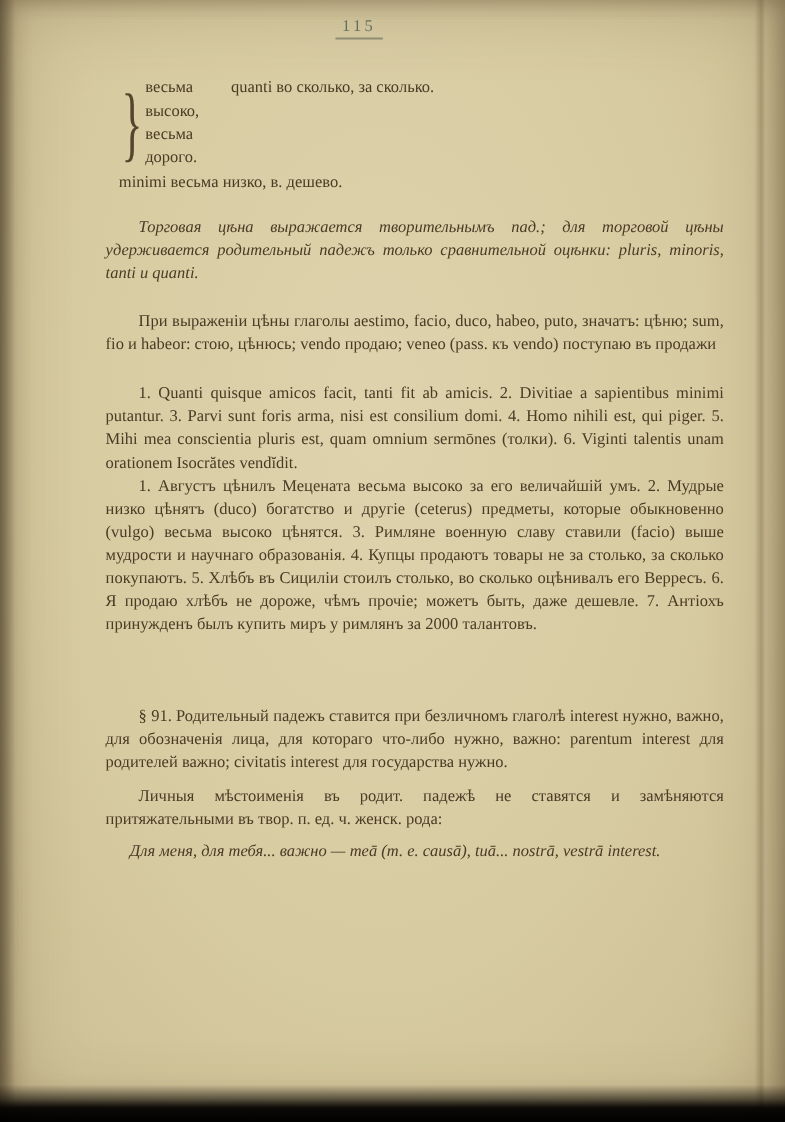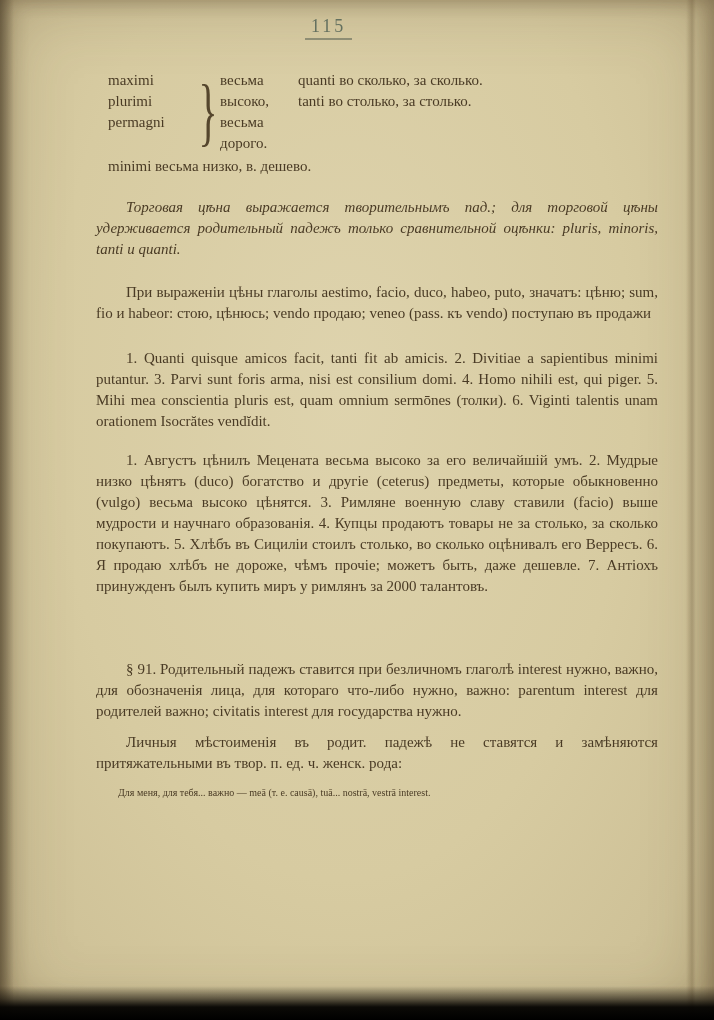--- a/index.html
+++ b/index.html
@@ -28,21 +28,21 @@
   .edge-right{
     position:absolute;top:0;bottom:0;right:18px;width:10px;
     background:linear-gradient(to right, rgba(95,75,45,0), rgba(95,75,45,.28) 60%, rgba(95,75,45,0));
   }
   .edge-left{
     position:absolute;top:0;bottom:0;left:0;width:14px;
     background:linear-gradient(to right, rgba(40,30,15,.40), rgba(40,30,15,0));
   }
   .pageno{
     position:absolute;top:16px;left:50%;transform:translateX(-52px);
-    font-size:18px;letter-spacing:3px;color:#64705f;
+    font-size:15px;letter-spacing:3px;color:#64705f;
     padding:0 6px 1px 6px;
     border-bottom:2px solid rgba(85,95,80,.55);
   }
   .content{
     position:absolute;top:70px;left:96px;width:562px;
     font-size:15px;line-height:21px;
     text-align:justify;
   }
   
   .vocab{display:flex;margin-left:12px;}
@@ -55,51 +55,44 @@
   .vocab .c-mid{width:78px;flex:none;font-family:Liberation Serif, serif;}
   .vocab .c-right{flex:1;}
   .vocab div span{display:block;height:21px;}
   .minimi{margin-left:12px;margin-top:2px;}
   
   p{margin:0;text-indent:30px;}
   .it{}
   .p-rule{margin-top:20px;font-style:italic;}
   .p-verbs{margin-top:22px;}
   .p-latin{margin-top:24px;}
-  .p-russian{margin-top:18px;}
+  .p-russian{}
   .p-s91{margin-top:62px;}
   .p-pron{margin-top:10px;}
-  .p-note{margin-top:9px;font-size:10px;line-height:19px;text-indent:22px;}
+  .p-note{margin-top:9px;font-size:15px;line-height:19px;text-indent:22px;font-style:italic;}
 </style>
 </head>
 <body>
 
 <div class="page">
 
   <div class="pageno">115</div>
 
   <div class="content">
 
     <div class="vocab">
-      <div class="c-left">
-        <span>maximi</span>
-        <span>plurimi</span>
-        <span>permagni</span>
-        <span></span>
-      </div>
       <div class="c-brace">}</div>
       <div class="c-mid">
         <span>весьма</span>
         <span>высоко,</span>
         <span>весьма</span>
         <span>дорого.</span>
       </div>
       <div class="c-right">
         <span>quanti во сколько, за сколько.</span>
-        <span>tanti во столько, за столько.</span>
       </div>
     </div>
 
     <div class="minimi">minimi весьма низко, в. дешево.</div>
 
     <p class="p-rule"><span class="it">Торговая цѣна выражается творительнымъ пад.; для торговой цѣны удерживается родительный падежъ только сравнительной оцѣнки: </span><span>pluris, minoris, tanti</span><span class="it"> и </span><span>quanti.</span></p>
     <p class="p-verbs"><span>При выраженіи цѣны глаголы aestimo, facio, duco, habeo, puto, значатъ: </span><span class="it">цѣню;</span><span> sum, fio и habeor: </span><span class="it">стою, цѣнюсь;</span><span> vendo </span><span class="it">продаю;</span><span> veneo (pass. къ vendo) </span><span class="it">поступаю въ продажи</span></p>
     <p class="p-latin"><span>1. Quanti quisque amicos facit, tanti fit ab amicis. 2. Divitiae a sapientibus minimi putantur. 3. Parvi sunt foris arma, nisi est consilium domi. 4. Homo nihili est, qui piger. 5. Mihi mea conscientia pluris est, quam omnium sermōnes (толки). 6. Viginti talentis unam orationem Isocrătes vendĭdit.</span></p>
     <p class="p-russian"><span>1. Августъ цѣнилъ Мецената весьма высоко за его величайшій умъ. 2. Мудрые низко цѣнятъ (duco) богатство и другіе (ceterus) предметы, которые обыкновенно (vulgo) весьма высоко цѣнятся. 3. Римляне военную славу ставили (facio) выше мудрости и научнаго образованія. 4. Купцы продаютъ товары не за столько, за сколько покупаютъ. 5. Хлѣбъ въ Сициліи стоилъ столько, во сколько оцѣнивалъ его Верресъ. 6. Я продаю хлѣбъ не дороже, чѣмъ прочіе; можетъ быть, даже дешевле. 7. Антіохъ принужденъ былъ купить миръ у римлянъ за 2000 талантовъ.</span></p>
     <p class="p-s91"><span>§ 91. </span><span class="it">Родительный падежъ ставится при безличномъ глаголѣ</span><span> interest </span><span class="it">нужно, важно,</span><span> для обозначенія лица, для котораго что-либо нужно, важно: </span><span>parentum interest</span><span class="it"> для родителей важно; </span><span>civitatis interest</span><span class="it"> для государства нужно.</span></p>

